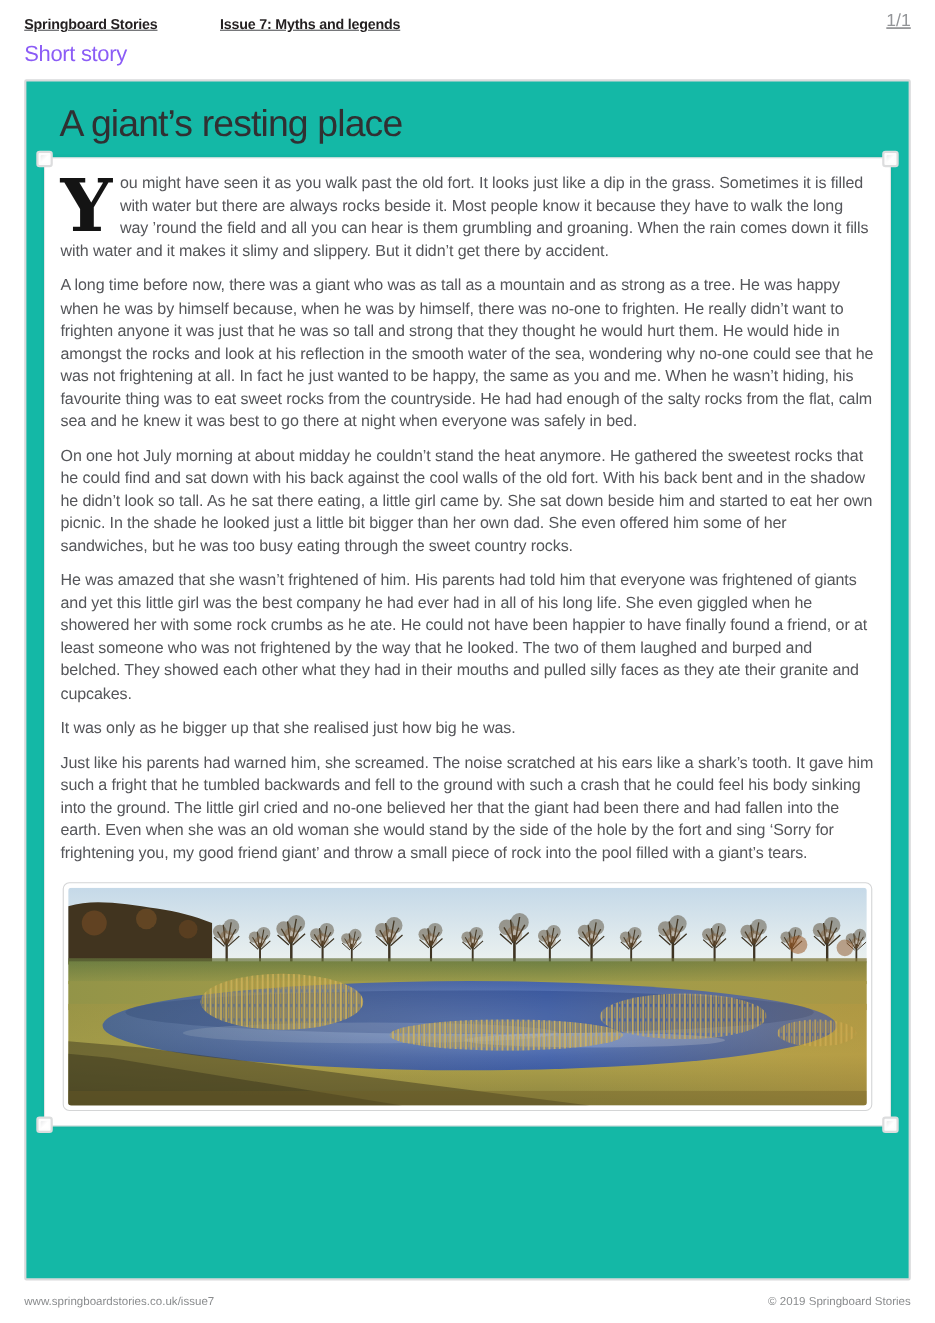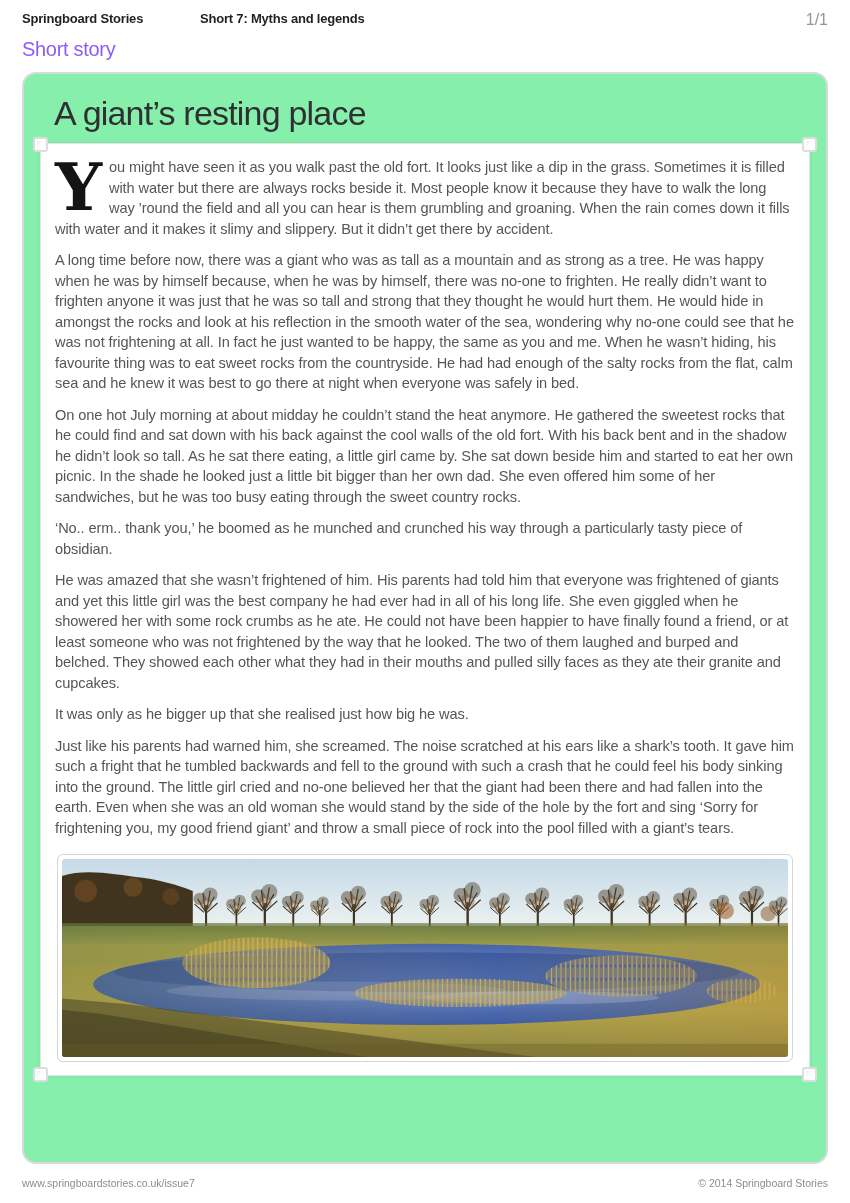--- a/index.html
+++ b/index.html
@@ -1,28 +1,28 @@
 <!DOCTYPE html>
 <html><head>
 <meta charset="utf-8">
 <style>
   * { margin:0; padding:0; box-sizing:border-box; }
   html,body { width:850px; height:1203px; background:#ffffff; overflow:hidden;
     font-family:"Liberation Sans", sans-serif; color:#55565a; }
 
   
-  .topbar { display:flex; align-items:flex-start; padding:11px 22px 0 22px; }
+  .topbar { display:flex; align-items:flex-end; padding:11px 22px 0 22px;text-decoration:underline; }
   .brand { font-size:13px; font-weight:bold; color:#231f20; width:178px; letter-spacing:-0.2px; }
   .issue { font-size:13px; font-weight:bold; color:#231f20; letter-spacing:-0.2px; }
   .pageind { margin-left:auto; font-size:16px; color:#939598; }
   .category { margin:9px 22px 0 22px; font-size:20px; color:#8b5cf6; letter-spacing:-0.3px; }
 
   
   .card { position:relative; margin:11px 22px 0 22px; width:806px; height:1092px;
-    border:2px solid #d9dadb; border-radius:14px; background:#86efac; padding:18px 16px 12px 16px; }
+    border:2px solid #d9dadb; border-radius:2px; background:#14b8a6; padding:18px 16px 12px 16px; }
   .title { font-size:34px; font-weight:400; color:#303032; letter-spacing:-0.8px;
     margin:2px 0 10px 14px; }
   .subtitle { font-size:20px; font-weight:bold; color:#1c1c1e; letter-spacing:-0.3px;
     margin:0 0 18px 14px; }
 
   
   .panel { position:relative; background:#fff; border:1px solid #e4e5e6; border-radius:3px;
     box-shadow:0 0 4px rgba(0,0,0,0.07); padding:13px 14px 9px 14px; }
   .curl { position:absolute; width:15px; height:15px; background:#fdfdfd;
     border:2px solid #dcddde; border-radius:3px; }
@@ -45,38 +45,37 @@
 
   
   .bottombar { display:flex; justify-content:space-between; margin:13px 22px 0 22px; }
   .bottombar span { font-size:10.5px; color:#8a8c8e;text-align:center; }
 </style>
 </head>
 <body>
 
 <div class="topbar">
   <span class="brand">Springboard Stories</span>
-  <span class="issue">Short 7: Myths and legends</span>
+  <span class="issue">Issue 7: Myths and legends</span>
   <span class="pageind">1/1</span>
 </div>
 <div class="category">Short story</div>
 
 <div class="card">
   <h1 class="title">A giant’s resting place</h1>
 
   <div class="panel">
     <div class="curl tl"></div>
     <div class="curl tr"></div>
     <div class="curl bl"></div>
     <div class="curl br"></div>
 
     <p class="para"><span class="dropcap">Y</span><span>ou might have seen it as you walk past the old fort. It looks just like a dip in the grass. Sometimes it is filled with water but there are always rocks beside it. Most people know it because they have to walk the long way ’round the field and all you can hear is them grumbling and groaning. When the rain comes down it fills with water and it makes it slimy and slippery. But it didn’t get there by accident.</span></p>
     <p class="para">A long time before now, there was a giant who was as tall as a mountain and as strong as a tree. He was happy when he was by himself because, when he was by himself, there was no-one to frighten. He really didn’t want to frighten anyone it was just that he was so tall and strong that they thought he would hurt them. He would hide in amongst the rocks and look at his reflection in the smooth water of the sea, wondering why no-one could see that he was not frightening at all. In fact he just wanted to be happy, the same as you and me. When he wasn’t hiding, his favourite thing was to eat sweet rocks from the countryside. He had had enough of the salty rocks from the flat, calm sea and he knew it was best to go there at night when everyone was safely in bed.</p>
     <p class="para">On one hot July morning at about midday he couldn’t stand the heat anymore. He gathered the sweetest rocks that he could find and sat down with his back against the cool walls of the old fort. With his back bent and in the shadow he didn’t look so tall. As he sat there eating, a little girl came by. She sat down beside him and started to eat her own picnic. In the shade he looked just a little bit bigger than her own dad. She even offered him some of her sandwiches, but he was too busy eating through the sweet country rocks.</p>
-    <p class="para">‘No.. erm.. thank you,’ he boomed as he munched and crunched his way through a particularly tasty piece of obsidian.</p>
     <p class="para">He was amazed that she wasn’t frightened of him. His parents had told him that everyone was frightened of giants and yet this little girl was the best company he had ever had in all of his long life. She even giggled when he showered her with some rock crumbs as he ate. He could not have been happier to have finally found a friend, or at least someone who was not frightened by the way that he looked. The two of them laughed and burped and belched. They showed each other what they had in their mouths and pulled silly faces as they ate their granite and cupcakes.</p>
     <p class="para">It was only as he bigger up that she realised just how big he was.</p>
     <p class="para">Just like his parents had warned him, she screamed. The noise scratched at his ears like a shark’s tooth. It gave him such a fright that he tumbled backwards and fell to the ground with such a crash that he could feel his body sinking into the ground. The little girl cried and no-one believed her that the giant had been there and had fallen into the earth. Even when she was an old woman she would stand by the side of the hole by the fort and sing ‘Sorry for frightening you, my good friend giant’ and throw a small piece of rock into the pool filled with a giant’s tears.</p>
 
     <div class="photo-frame">
       <svg viewBox="0 0 766 210" preserveAspectRatio="none">
         <defs>
           <linearGradient id="sky" x1="0" y1="0" x2="0" y2="1">
             <stop offset="0" stop-color="#c5d9e8"></stop>
               <stop offset="0.75" stop-color="#e3ecee"></stop>
@@ -163,14 +162,14 @@
         <polygon points="0,148 70,154 500,210 0,210" fill="#3f3a20" opacity="0.5"></polygon>
         <polygon points="0,160 40,164 320,210 0,210" fill="#35311b" opacity="0.45"></polygon>
         <rect x="0" y="196" width="766" height="14" fill="#6e5b25" opacity="0.35"></rect>
       </svg>
     </div>
   </div>
 </div>
 
 <div class="bottombar">
   <span>www.springboardstories.co.uk/issue7</span>
-  <span>© 2014 Springboard Stories</span>
+  <span>© 2019 Springboard Stories</span>
 </div>
 
 </body></html>

